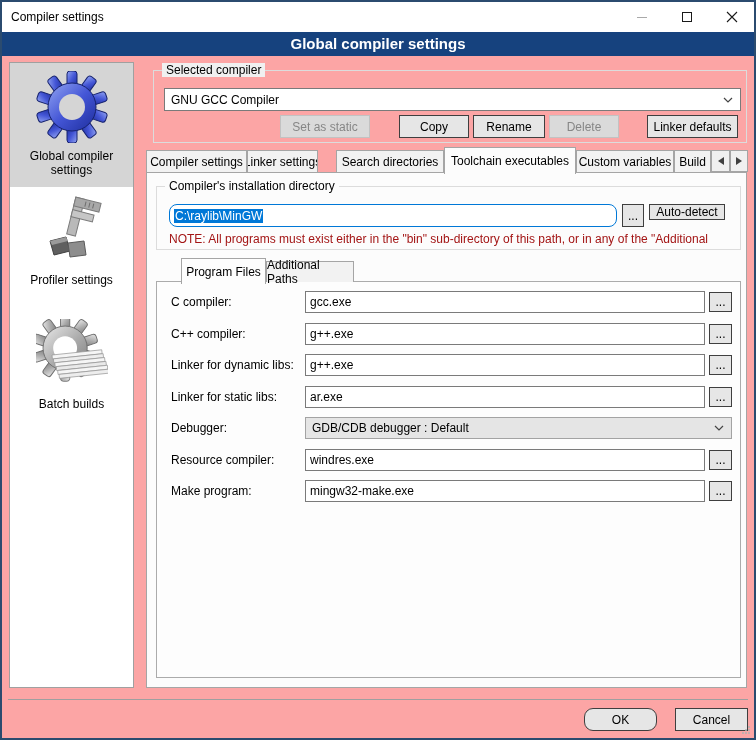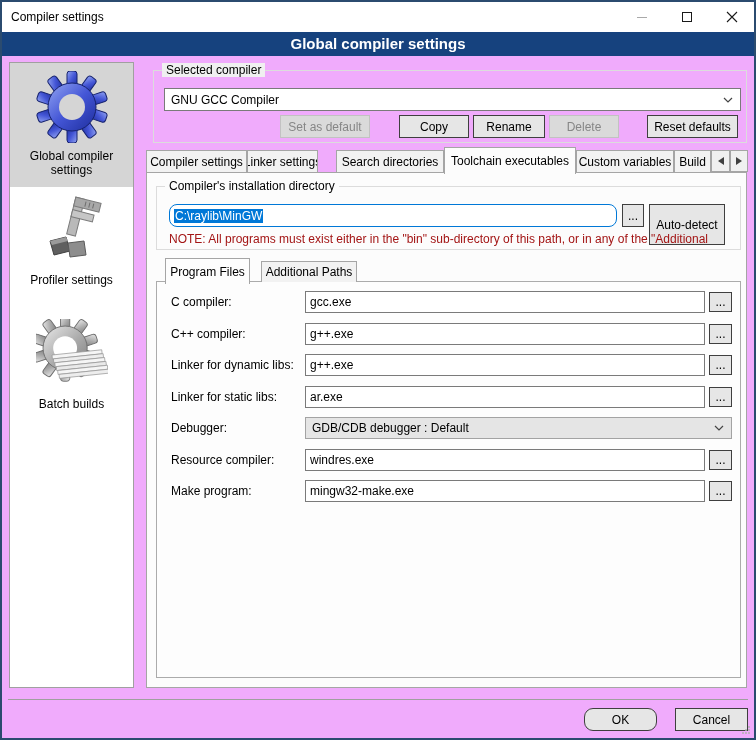--- a/index.html
+++ b/index.html
@@ -1,19 +1,19 @@
 <!DOCTYPE html>
 <html><head>
 <meta charset="utf-8">
 <style>
   * { box-sizing: border-box; }
   html,body { margin:0; padding:0; background:#ffffff; }
   .window {
     position:relative; width:756px; height:740px;
-    background:#f0abfc; border:2px solid #2b4b6f; overflow:hidden;
+    background:#fca5a5; border:2px solid #2b4b6f; overflow:hidden;
     font-family:"Liberation Sans", sans-serif; font-size:12px; color:#000;
   }
   
   .titlebar { position:absolute; left:0; top:0; width:752px; height:30px; background:#ffffff; }
   .titlebar .title { position:absolute; left:9px; top:0; line-height:30px; font-size:12px; }
   .capbtn { position:absolute; top:0; height:30px; width:45px; display:flex; align-items:center; justify-content:center; }
   .cap-min { left:617px; } .cap-max { left:662px; } .cap-close { left:707px; }
   .glyph-min { width:10px; height:0; border-top:1px solid #a9a9a9; }
   .glyph-max { width:10px; height:10px; border:1px solid #1a1a1a; }
   
@@ -37,21 +37,21 @@
   .btn { position:absolute; background:#e6e6e6; border:1px solid #3f3f3f; display:flex; align-items:center; justify-content:center; font-size:12px; }
   .btn.disabled { background:#dadada; border-color:#c2c2c2; color:#868686; }
   
   .tab { position:absolute; top:148px; height:22px; background:#f2f2f2; border:1px solid #a5a5a5; border-bottom:none;
          display:flex; align-items:center; justify-content:center; white-space:nowrap; overflow:hidden; }
   .tab.selected { top:145px; height:27px; background:#fcfcfc; z-index:3; }
   .tabarrow { position:absolute; top:148px; height:22px; background:#f0f0f0; border:1px solid #a5a5a5;
               display:flex; align-items:center; justify-content:center; }
   .page { position:absolute; left:144px; top:170px; width:601px; height:516px; background:#fcfcfc; border:1px solid #a5a5a5; z-index:1; }
   .subtab { position:absolute; background:#f2f2f2; border:1px solid #a5a5a5; border-bottom:none;
-            display:flex; align-items:center; justify-content:center; z-index:2; }
+            display:flex; align-items:center; justify-content:center; z-index:2;margin-left:16px; }
   .subtab.selected { background:#fdfdfd; z-index:3; }
   .subpage { position:absolute; left:154px; top:279px; width:585px; height:397px; background:#fdfdfd; border:1px solid #ababab; z-index:1; }
   
   .tinput { position:absolute; background:#fff; border:1px solid #7a7a7a; display:flex; align-items:center; padding:0 4px; overflow:hidden; white-space:nowrap; }
   .tinput.focused { border-color:#0078d7;border-radius:8px; }
   .sel-text { background:#0078d7; color:#fff; padding:0 1px; }
   .note { position:absolute; color:#a31515; white-space:nowrap; overflow:hidden; }
   .flabel { position:absolute; line-height:22px; white-space:nowrap; }
   .sep { position:absolute; left:6px; top:697px; width:740px; height:0; border-top:1px solid #9f9f9f; }
   .grip { position:absolute; right:3px; bottom:3px; }
@@ -164,33 +164,33 @@
 
   <div class="groupbox" style="left:151px; top:68px; width:594px; height:73px;">
     <div class="legend">Selected compiler</div>
     <div class="combo" style="left:10px; top:17px; width:577px; height:23px;">
       <span>GNU GCC Compiler</span>
       <svg class="chev" width="10" height="6" viewBox="0 0 10 6">
         <polyline points="1,1 5,5 9,1" fill="none" stroke="#444" stroke-width="1.2"></polyline>
       </svg>
     </div>
     <div class="btn disabled" style="left:126px; top:44px; width:90px; height:23px;">
-      <span>Set as default</span>
+      <span>Set as static</span>
     </div>
     <div class="btn" style="left:245px; top:44px; width:70px; height:23px;">
       <span>Copy</span>
     </div>
     <div class="btn" style="left:319px; top:44px; width:72px; height:23px;">
       <span>Rename</span>
     </div>
     <div class="btn disabled" style="left:395px; top:44px; width:70px; height:23px;">
       <span>Delete</span>
     </div>
     <div class="btn" style="left:493px; top:44px; width:91px; height:23px;">
-      <span>Reset defaults</span>
+      <span>Linker defaults</span>
     </div>
   </div>
 
   <div class="tab" style="left:144px; width:101px;">
     <span>Compiler settings</span>
     </div>
   <div class="tab" style="left:245px; width:71px;">
     <span>Linker settings</span>
     </div>
   <div class="tab" style="left:334px; width:108px;">
@@ -219,30 +219,30 @@
   <div class="page"></div>
 
   <div class="groupbox on-white z2" style="left:154px; top:184px; width:585px; height:64px;">
     <div class="legend">Compiler's installation directory</div>
     <div class="tinput focused" style="left:12px; top:17px; width:448px; height:23px;">
       <span class="sel-text">C:\raylib\MinGW</span>
     </div>
     <div class="btn" style="left:465px; top:17px; width:22px; height:23px;">
       <span>...</span>
     </div>
-    <div class="btn" style="left:492px; top:17px; width:76px; height:41px;">
+    <div class="btn" style="left:492px; top:17px; width:76px; height:16px;">
       <span>Auto-detect</span>
     </div>
     <div class="note" style="left:12px; top:45px; width:568px;">NOTE: All programs must exist either in the "bin" sub-directory of this path, or in any of the "Additional</div>
   </div>
 
   <div class="subtab selected" style="left:163px; top:256px; width:85px; height:26px;">
     <span>Program Files</span>
     </div>
-  <div class="subtab" style="left:259px; top:259px; width:96px; height:21px;">
+  <div class="subtab" style="left:248px; top:259px; width:88px; height:21px;">
     <span>Additional Paths</span>
     </div>
 
   <div class="subpage">
     <div class="flabel" style="left:14px; top:9px;">C compiler:</div>
     <div class="tinput" style="left:148px; top:9px; width:400px; height:22px;">
       <span>gcc.exe</span>
       </div>
     <div class="btn" style="left:552px; top:10px; width:23px; height:20px;">
       <span>...</span>

